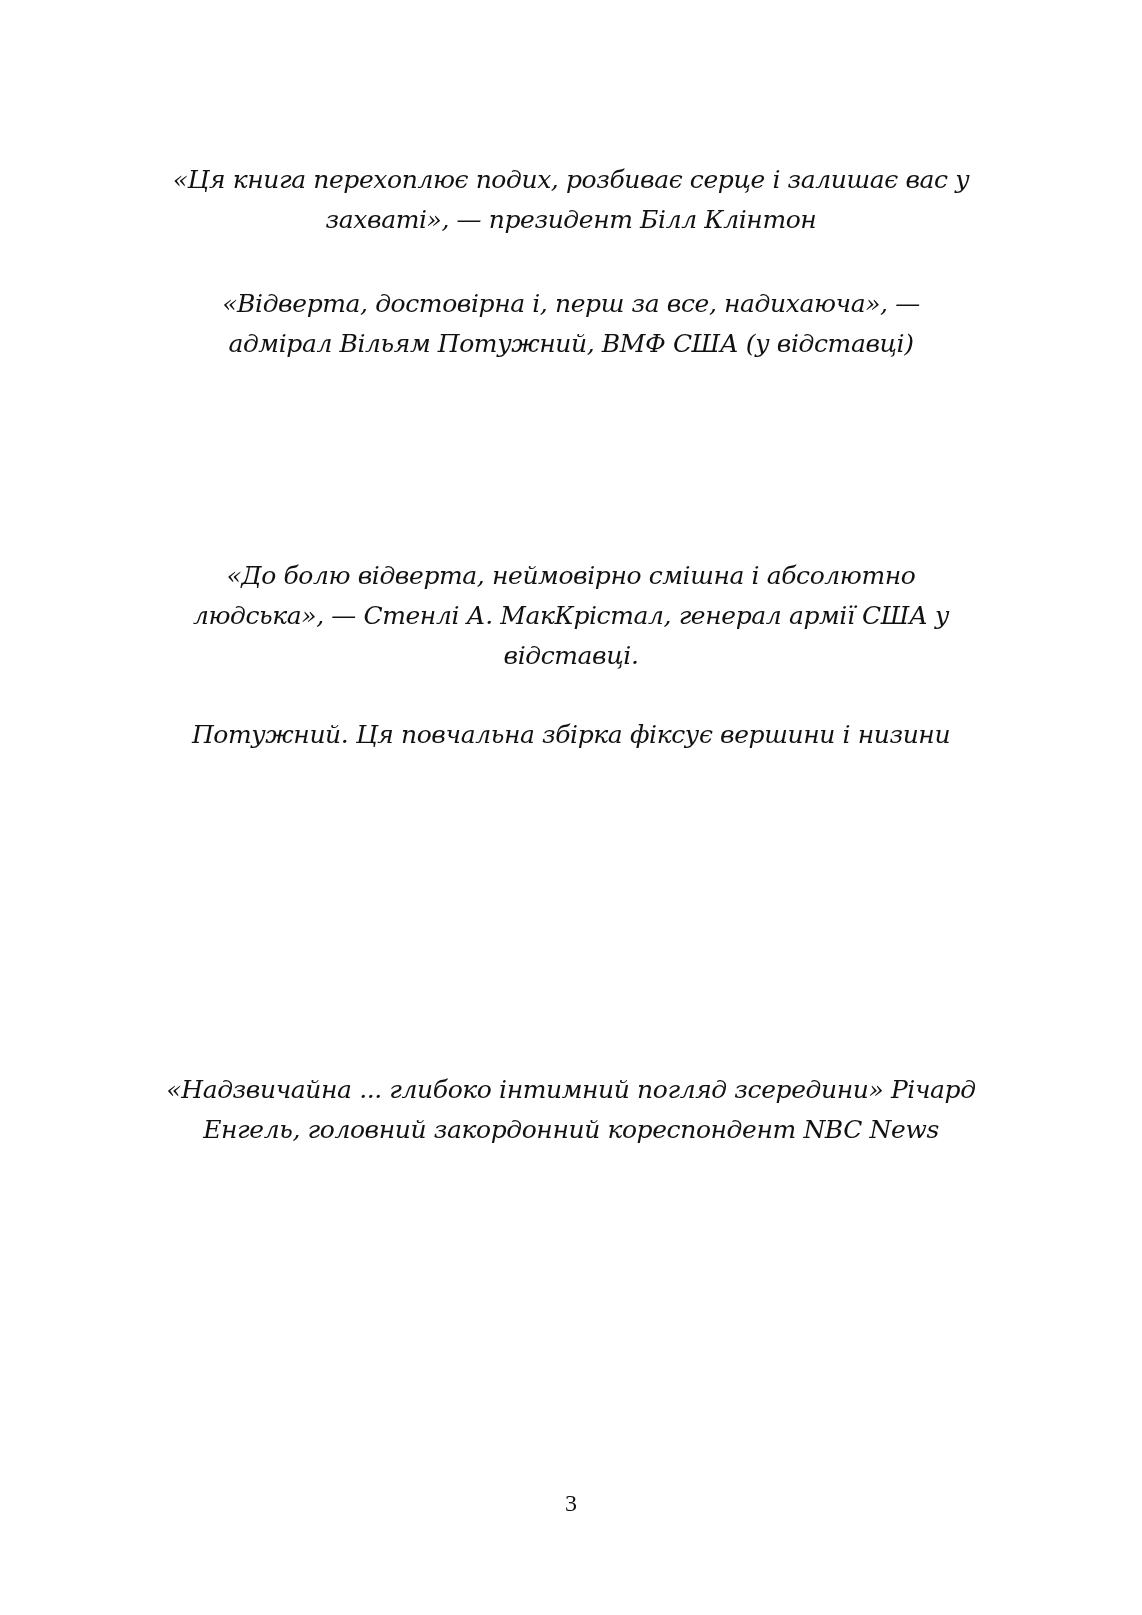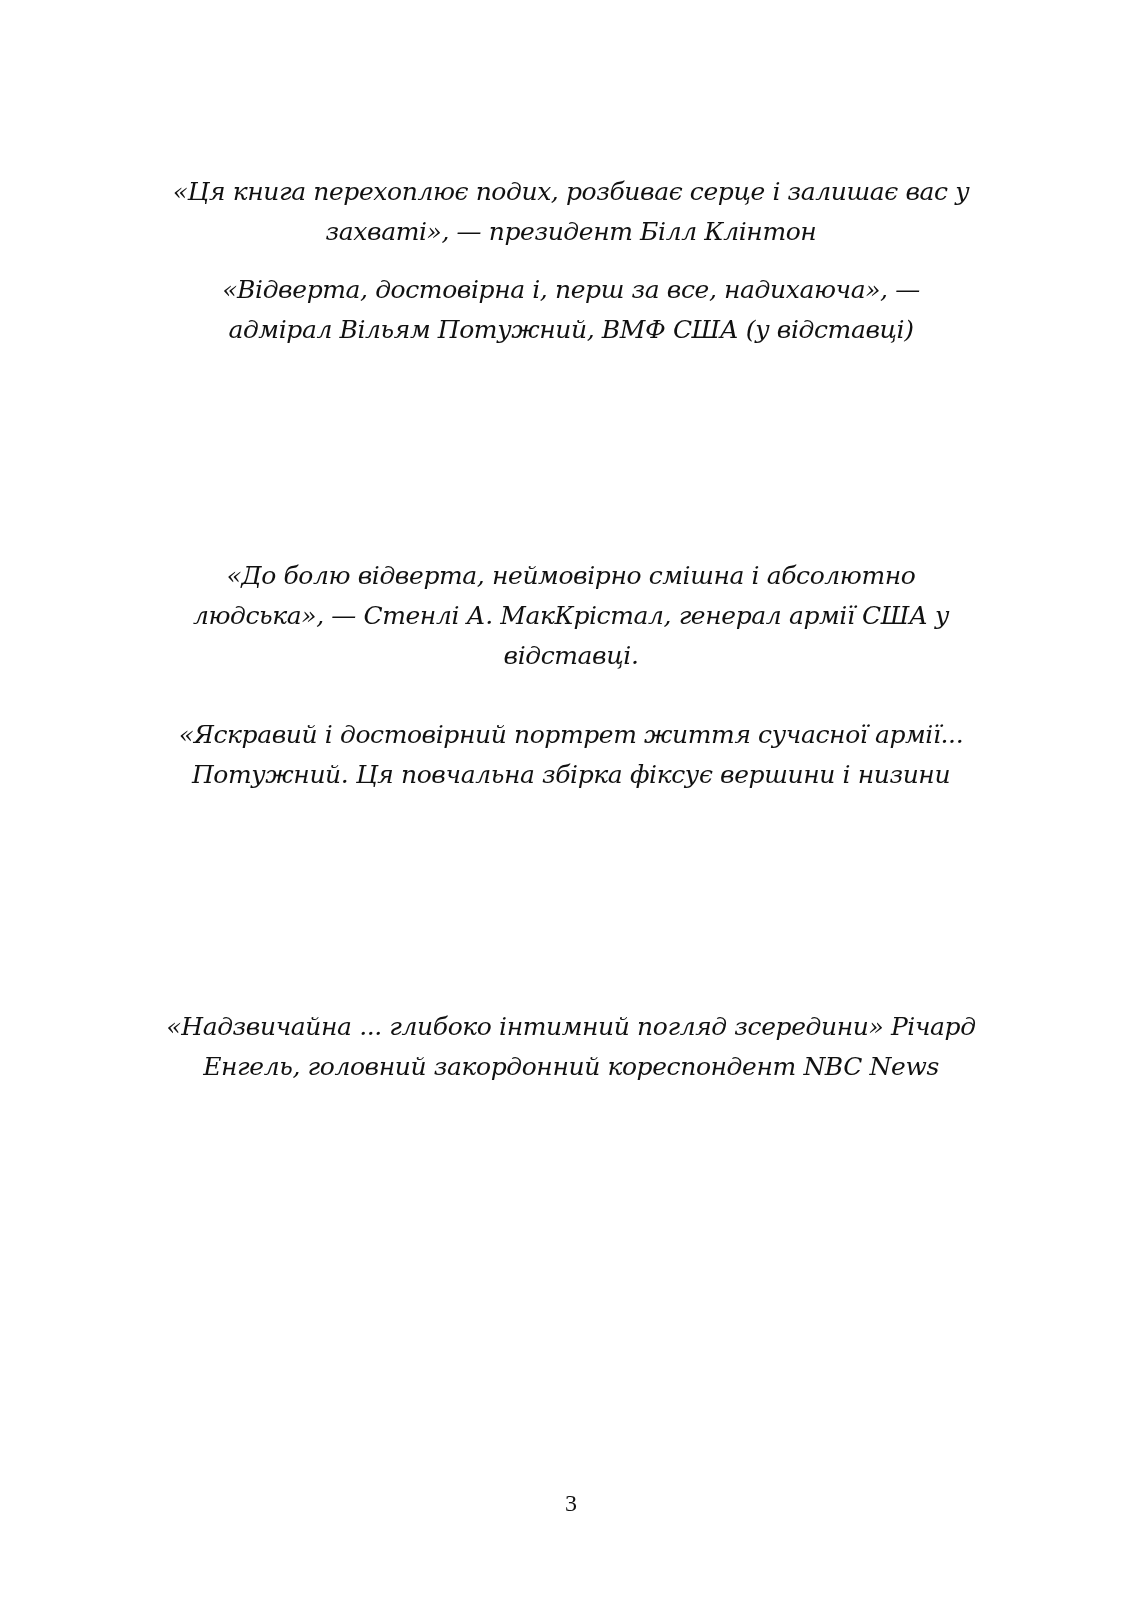--- a/index.html
+++ b/index.html
@@ -26,42 +26,41 @@
       font-family: "Liberation Serif", serif;
       font-size: 24px;
       color: #111111;
     }
   </style>
 </head>
 <body>
 
 <div class="page">
 
-  <div class="quote" style="top:172px;">
+  <div class="quote" style="top:160px;">
     <span class="line">«Ця книга перехоплює подих, розбиває серце і залишає вас у</span>
     <span class="line">захваті»,  — президент Білл Клінтон</span>
   </div>
 
-  <div class="quote" style="top:270px;">
+  <div class="quote" style="top:284px;">
     <span class="line">«Відверта, достовірна і, перш за все, надихаюча», —</span>
     <span class="line">адмірал Вільям Потужний, ВМФ США (у відставці)</span>
   </div>
 
 
   <div class="quote" style="top:556px;">
     <span class="line">«До болю відверта, неймовірно смішна і абсолютно</span>
     <span class="line">людська», — Стенлі А. МакКрістал, генерал армії США у</span>
     <span class="line">відставці.</span>
   </div>
 
   <div class="quote" style="top:715px;">
-    <span class="line">«Яскравий і достовірний портрет життя сучасної армії...</span>
     <span class="line">Потужний. Ця повчальна збірка фіксує вершини і низини</span>
   </div>
 
 
-  <div class="quote" style="top:1007px;font-style:italic;">
+  <div class="quote" style="top:1070px;font-style:italic;">
     <span class="line">«Надзвичайна ... глибоко інтимний погляд зсередини» Річард</span>
     <span class="line">Енгель, головний закордонний кореспондент NBC News</span>
   </div>
 
   <div class="page-number">3</div>
 </div>
 
 </body></html>

